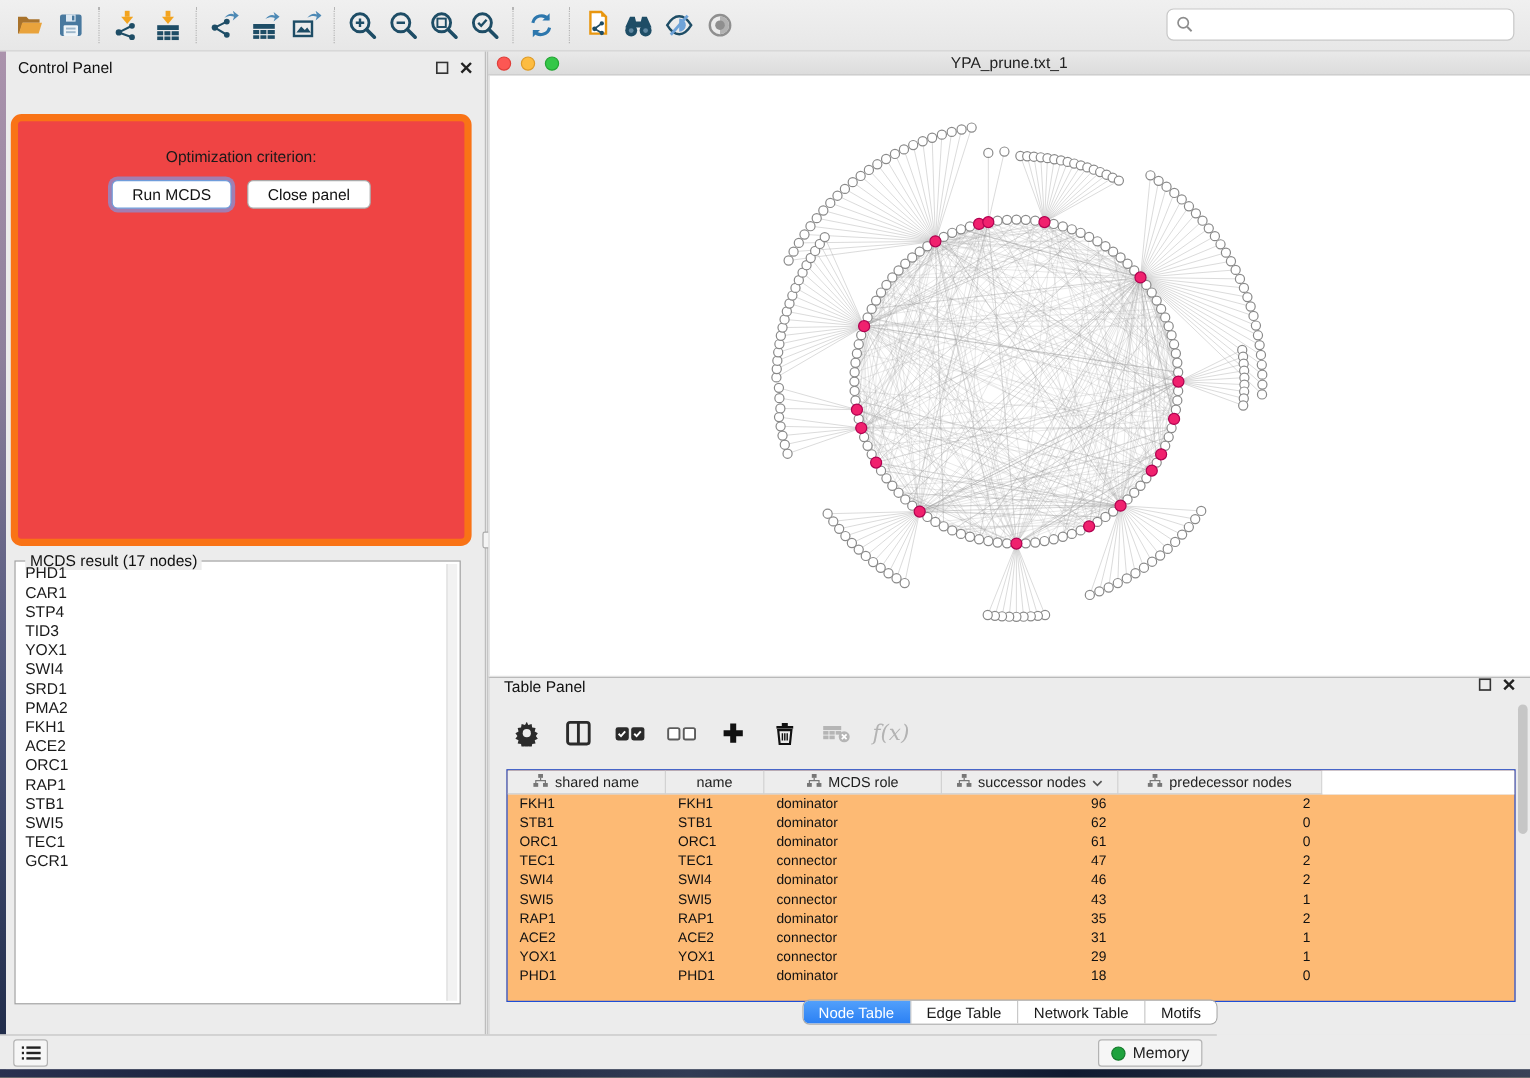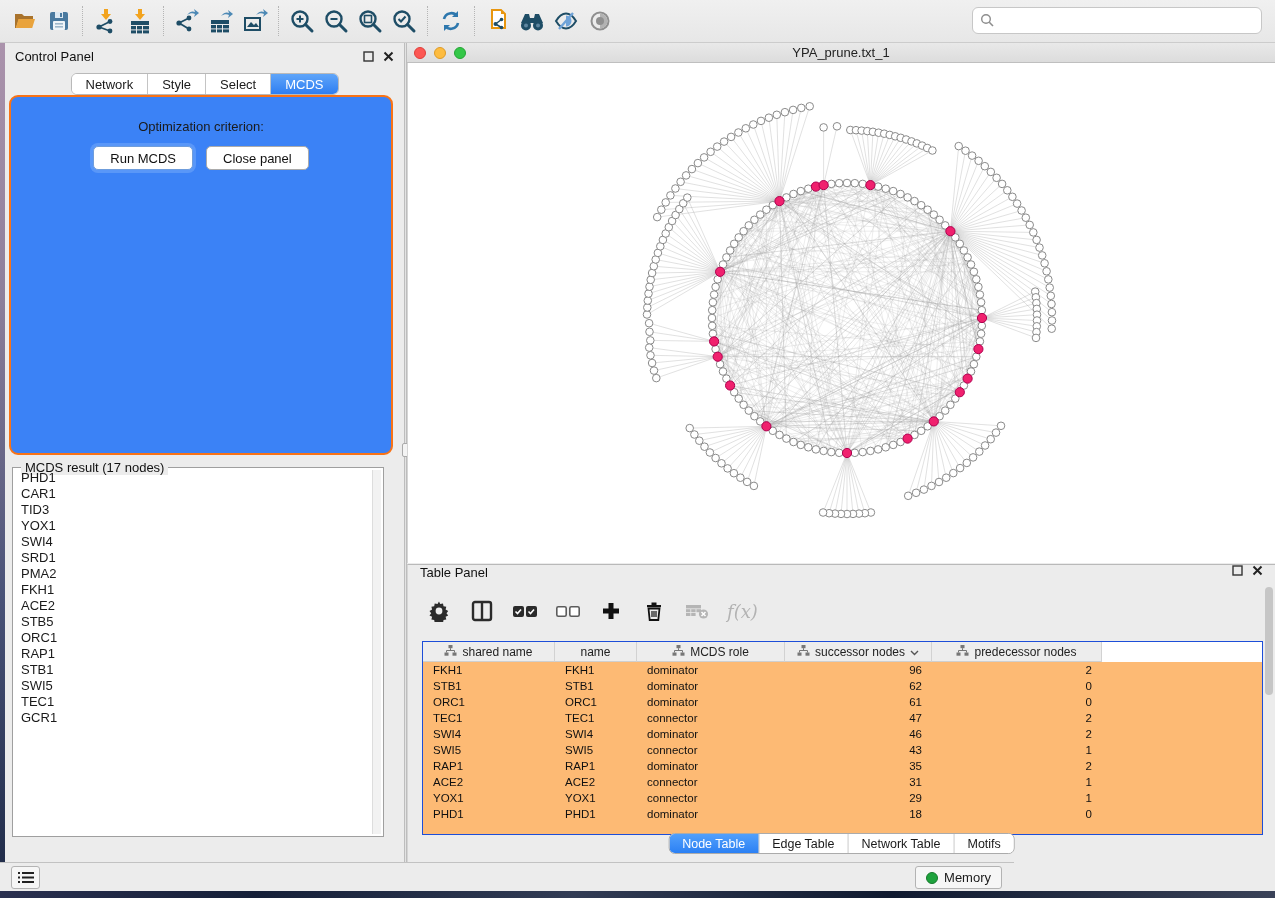--- a/index.html
+++ b/index.html
@@ -30,22 +30,22 @@
   .panel-head-icons { margin-left:auto; display:flex; gap:9px; align-items:center; }
   .wicon { width:11px; height:11px; display:inline-flex; cursor:pointer; }
 
   .ctl-tabs { position:absolute; left:50%; transform:translateX(-50%); top:30px; display:flex;
               border:1px solid #b9b9b9; border-radius:6px; overflow:hidden; background:#fff; height:22px; }
   .ctl-tab { padding:2px 14px; font-size:13px; line-height:17px; background:#fff; border-right:1px solid #c4c4c4;
              cursor:pointer; display:flex; align-items:center; }
   .ctl-tab:last-child { border-right:none; }
   .ctl-tab.active { background:linear-gradient(#5fa5f9,#2e7ef2); color:#fff; }
 
-  .ctl-inner { position:absolute; left:4px; right:11px; top:52px; height:360px; background:#3b82f6;
-               border:2px solid #f97316; border-radius:9px; }
+  .ctl-inner { position:absolute; left:4px; right:11px; top:52px; height:360px; background:#ef4444;
+               border:6px solid #f97316; border-radius:9px; }
   .opt-label { text-align:center; margin-top:22px; font-size:13px; }
   .select-box { position:relative; margin:11px auto 0; width:312px; height:24px; background:#fff;
                 border:1px solid #b5b5b5; border-radius:5px; display:flex; align-items:center;
                 padding:0 26px 0 9px; cursor:pointer; }
   .select-box .sel-text { font-size:13px; white-space:nowrap; overflow:hidden; }
   .sel-stepper { position:absolute; right:2px; top:2px; width:19px; height:18px; border-radius:4px;
                  background:linear-gradient(#6aaefa,#2f7df0); display:flex; flex-direction:column;
                  align-items:center; justify-content:center; gap:1px; }
   .sel-stepper svg { display:block; }
   .btn-row { display:flex; justify-content:center; gap:13px; margin-top:12px; }
@@ -281,48 +281,42 @@
             </svg>
           </span>
         <span class="wicon">
             <svg width="11" height="11" viewBox="0 0 11 11">
               <path d="M1.5 1.5l8 8M9.5 1.5l-8 8" stroke="#222" stroke-width="2"></path>
             </svg>
           </span>
       </span>
     </div>
 
-    <div class="ctl-tabs" id="ctl-tabs">
-        <div class="ctl-tab">Network</div>
-        <div class="ctl-tab">Style</div>
-        <div class="ctl-tab">Select</div>
-        <div class="ctl-tab active">MCDS</div>
-      </div>
 
     <div class="ctl-inner">
       <div class="opt-label">Optimization criterion:</div>
       <div class="btn-row">
         <button class="aq-btn focused">Run MCDS</button>
         <button class="aq-btn">Close panel</button>
       </div>
     </div>
 
     <div class="groupbox">
       <span class="groupbox-label">MCDS result (17 nodes)</span>
       <div class="mcds-list" id="mcds-list">
           <div>PHD1</div>
           <div>CAR1</div>
+          <div>STP4</div>
           <div>TID3</div>
           <div>YOX1</div>
           <div>SWI4</div>
           <div>SRD1</div>
           <div>PMA2</div>
           <div>FKH1</div>
           <div>ACE2</div>
-          <div>STB5</div>
           <div>ORC1</div>
           <div>RAP1</div>
           <div>STB1</div>
           <div>SWI5</div>
           <div>TEC1</div>
           <div>GCR1</div>
         </div>
       <div class="mcds-scroll"></div>
     </div>
   </div>

